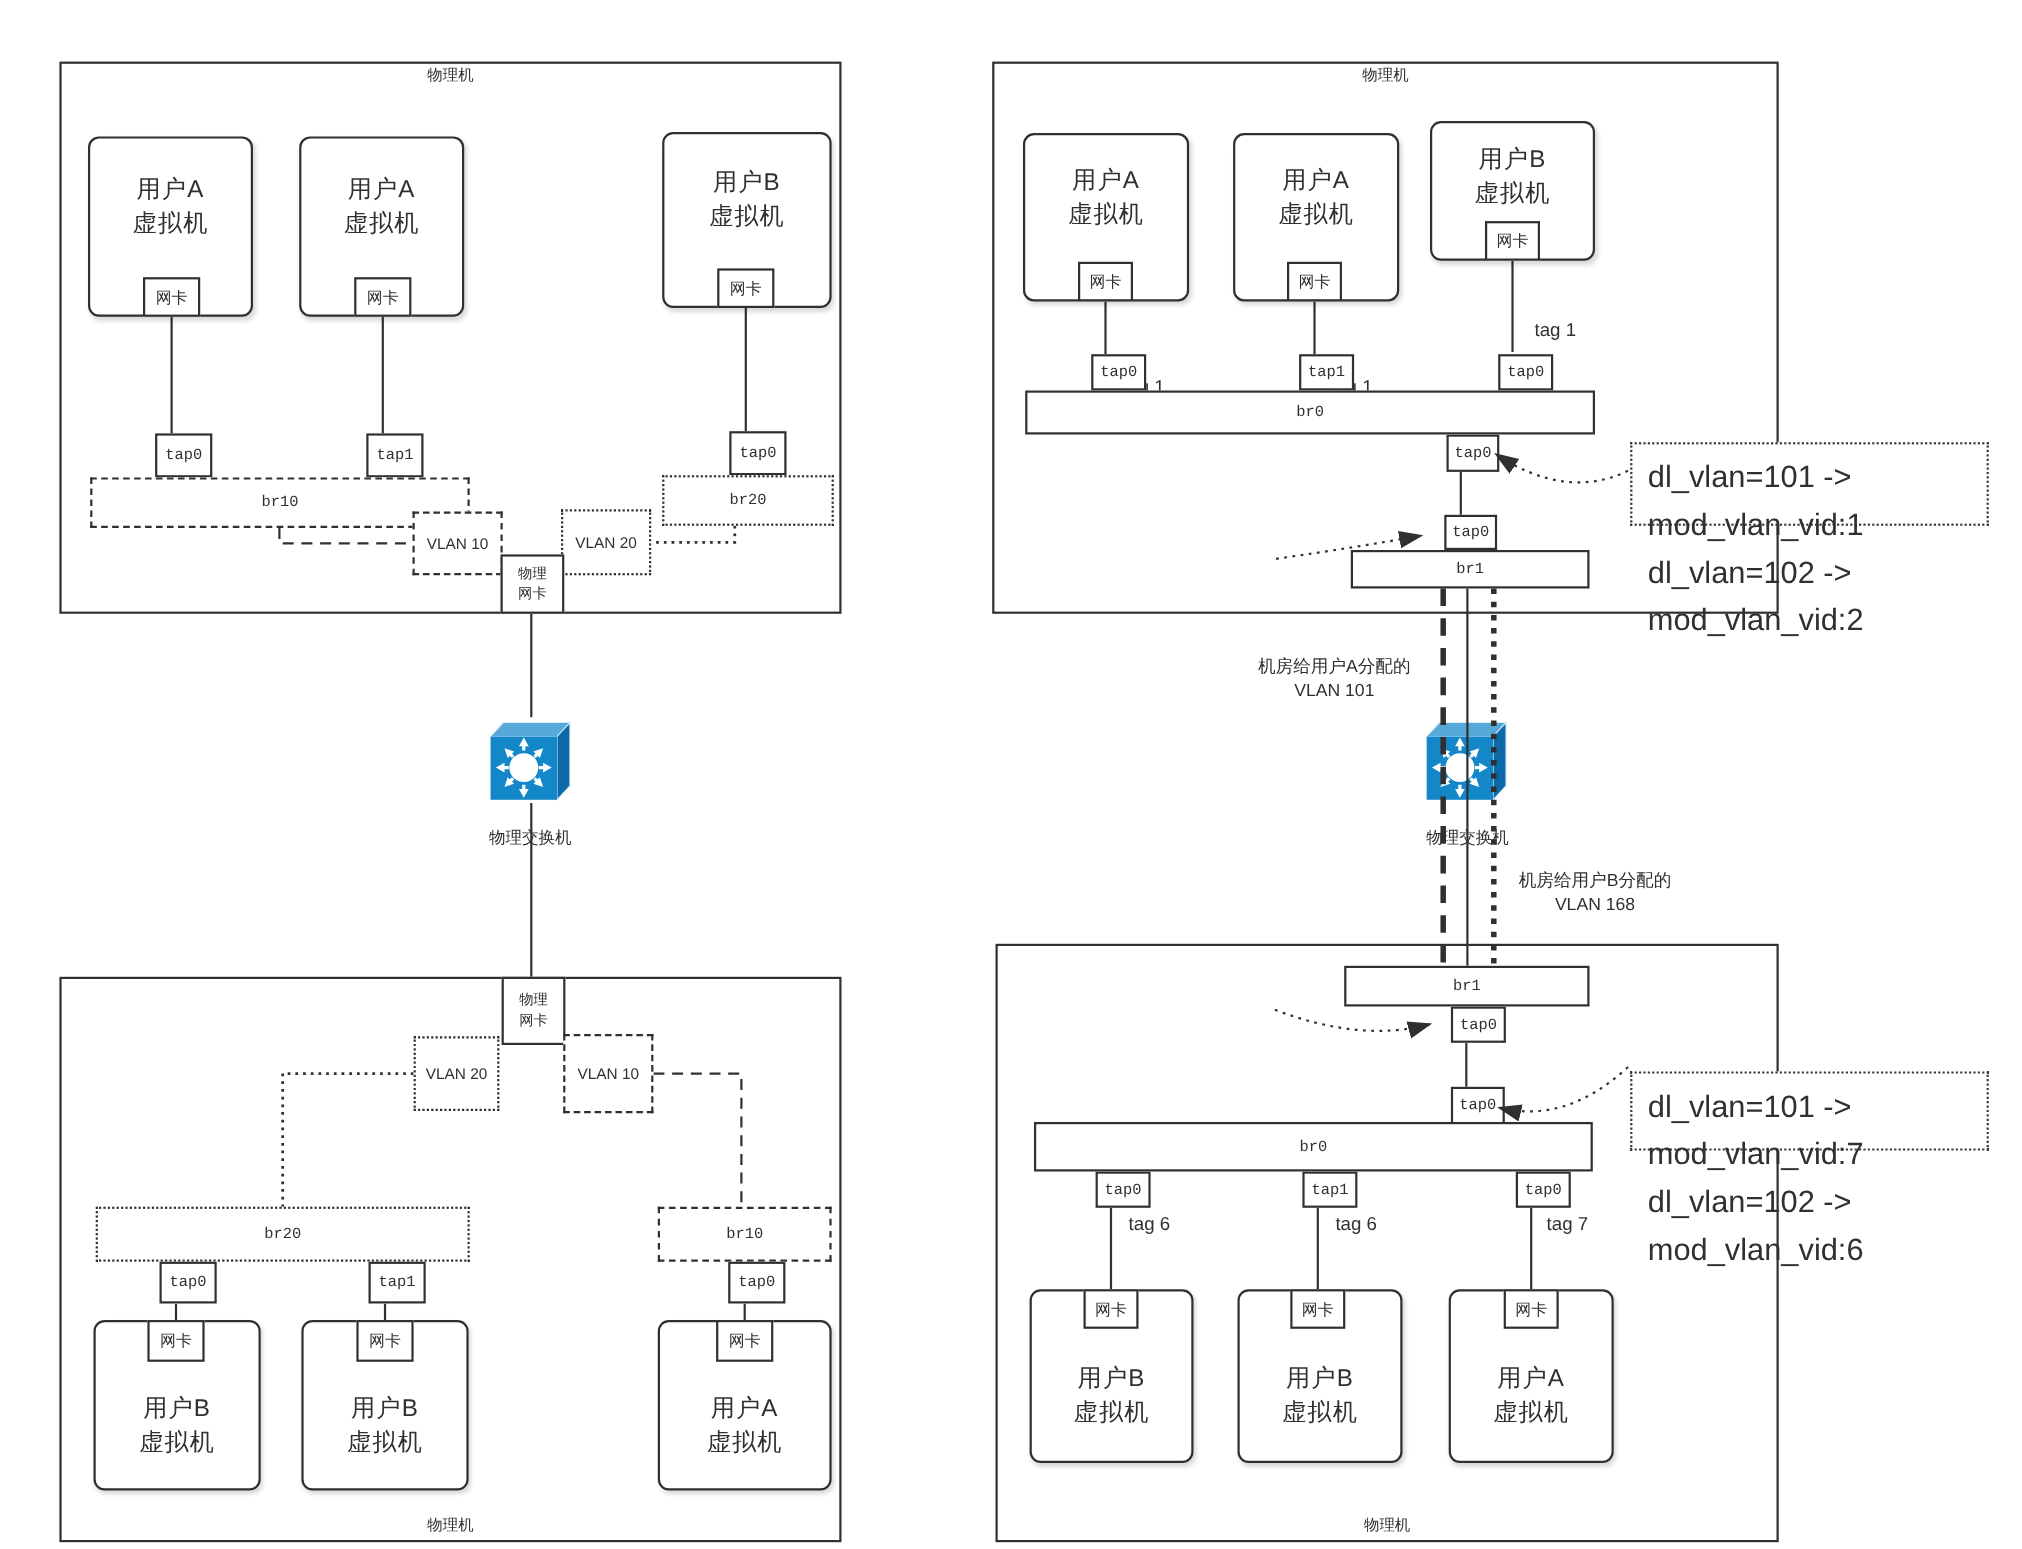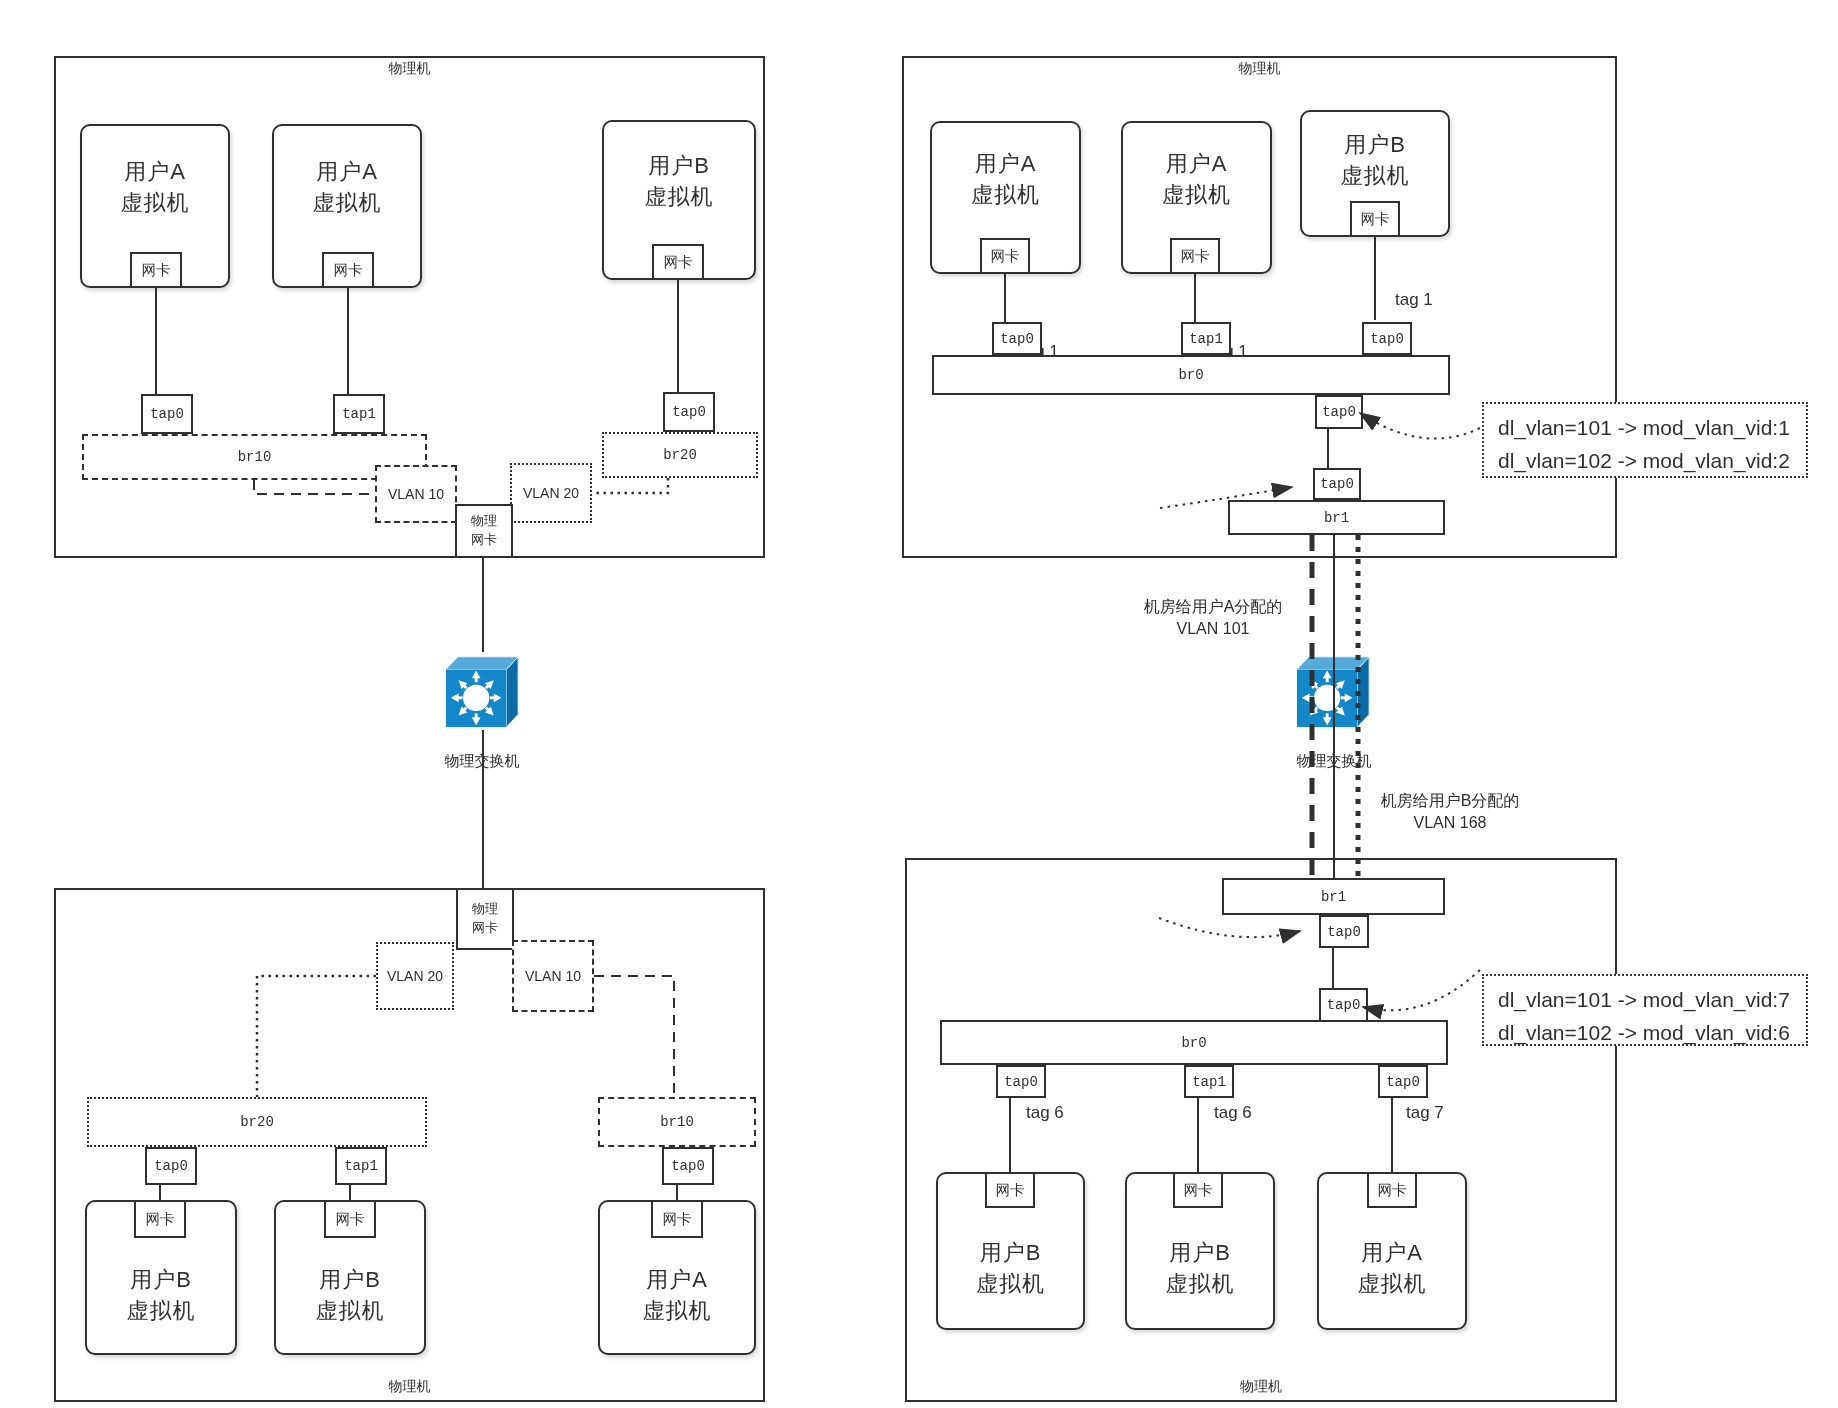--- a/index.html
+++ b/index.html
@@ -13,21 +13,21 @@
   .vm-bot{padding-top:36px;}
   .vm-label{font-size:22px;line-height:1.4;text-align:center;white-space:pre-line;letter-spacing:1px;}
   .nic{display:flex;align-items:center;justify-content:center;font-size:14.5px;}
   .tap{display:flex;align-items:center;justify-content:center;font-family:"Liberation Mono","DejaVu Sans Mono",monospace;font-size:14px;margin-left:11px;}
   .bar{display:flex;align-items:center;justify-content:center;font-family:"Liberation Mono","DejaVu Sans Mono",monospace;font-size:14px;}
   .dashed{border-style:dashed;}
   .dotted{border-style:dotted;}
   .vlab{display:flex;align-items:center;justify-content:center;font-size:14px;}
   .pnic{display:flex;align-items:center;justify-content:center;font-size:13px;line-height:1.45;white-space:pre-line;text-align:right;}
   .mlabel{position:absolute;text-align:center;font-size:14px;z-index:2;}
-  .anno{position:absolute;box-sizing:border-box;background:#fff;border:2px dotted #3a3a3a;font-size:21px;line-height:1.55;
+  .anno{position:absolute;box-sizing:border-box;background:#fff;border:2px dotted #3a3a3a;font-size:28px;line-height:1.55;
         white-space:pre-line;padding:8px 14px;z-index:2;}
   .tag{position:absolute;font-size:17px;z-index:2;}
   .note{position:absolute;font-size:16px;line-height:1.35;text-align:center;white-space:pre-line;z-index:2;}
   .swlab{position:absolute;text-align:center;font-size:15px;z-index:2;margin-top:16px;}
   svg.layer{position:absolute;left:0;top:0;pointer-events:none;}
   #under{z-index:1;} #over{z-index:3;}
   .swicon{z-index:2;}
 </style>
 </head>
 <body>

